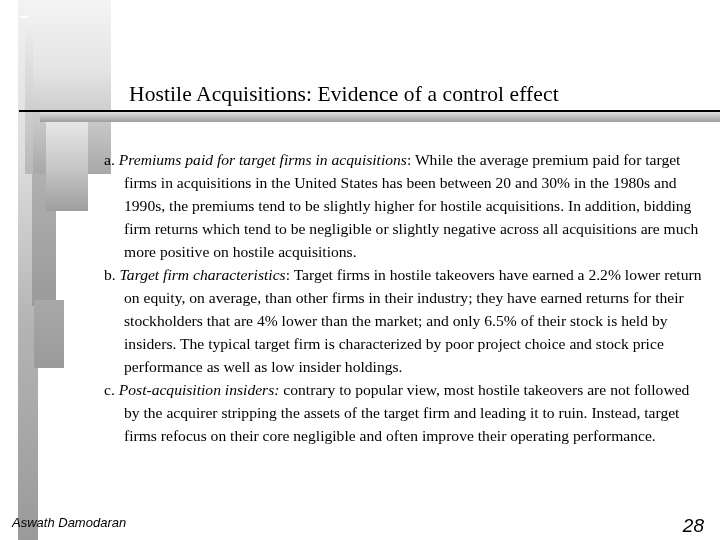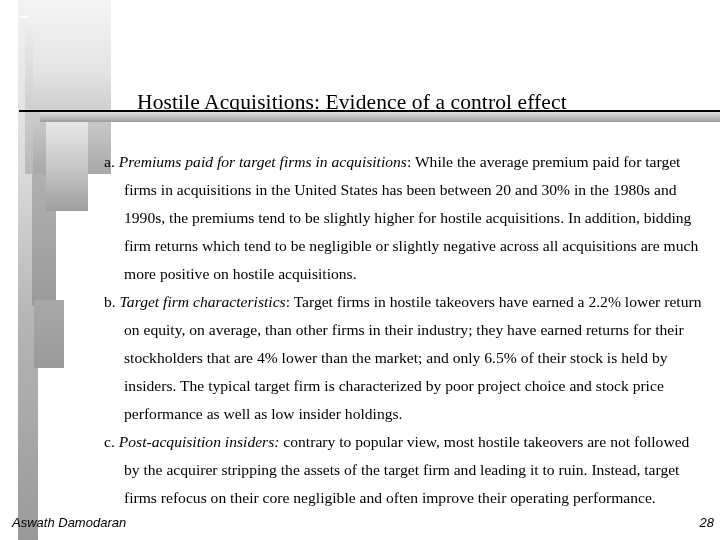--- a/index.html
+++ b/index.html
@@ -20,38 +20,38 @@
       background: linear-gradient(to bottom, #e8e8e8 0%, #c4c4c4 55%, #9e9e9e 100%); }
     .d-mid { left: 32px; top: 174px; width: 24px; height: 132px;
       background: linear-gradient(to bottom, #b0b0b0, #9a9a9a); }
     .d-low { left: 34px; top: 300px; width: 30px; height: 68px;
       background: linear-gradient(to bottom, #a8a8a8, #9a9a9a); }
     .d-tick { left: 20px; top: 16px; width: 8px; height: 2px; background: #ffffff; }
     .title-rule { position: absolute; left: 19px; top: 110px; width: 701px; height: 2px; background: #000; }
     .title-bar { position: absolute; left: 40px; top: 112px; width: 680px; height: 10px;
       background: linear-gradient(to bottom, #e0e0e0 0%, #c4c4c4 45%, #9c9c9c 100%); }
     .title {
-      position: absolute; left: 125px; top: 78px; margin: 12px;
+      position: absolute; left: 125px; top: 78px; margin: 4px;
       font-size: 21.5px; font-weight: normal; white-space: nowrap; letter-spacing: 0.1px;
     }
     .content {
       position: absolute; left: 104px; top: 148px; width: 600px;
-      font-size: 15.6px; line-height: 28px;
+      font-size: 15.6px; line-height: 23px;
     }
     .para { margin: 0; padding-left: 20px; text-indent: -20px; }
     .para .lead { font-style: italic; }
     .footer-author {
       position: absolute; left: 12px; top: 515px;
       font-family: "Liberation Sans", "DejaVu Sans", sans-serif;
       font-style: italic; font-size: 13px;
     }
     .footer-page {
-      position: absolute; right: 6px; top: 515px;
+      position: absolute; right: 16px; top: 515px;
       font-family: "Liberation Sans", "DejaVu Sans", sans-serif;
-      font-style: italic; font-size: 13px;
+      font-style: italic; font-size: 19px;
     }
   </style>
 </head>
 <body>
 
 <div class="deco d-outer"></div>
 <div class="deco d-big"></div>
 <div class="deco d-big-inner-left"></div>
 <div class="deco d-mid"></div>
 <div class="deco d-low"></div>

